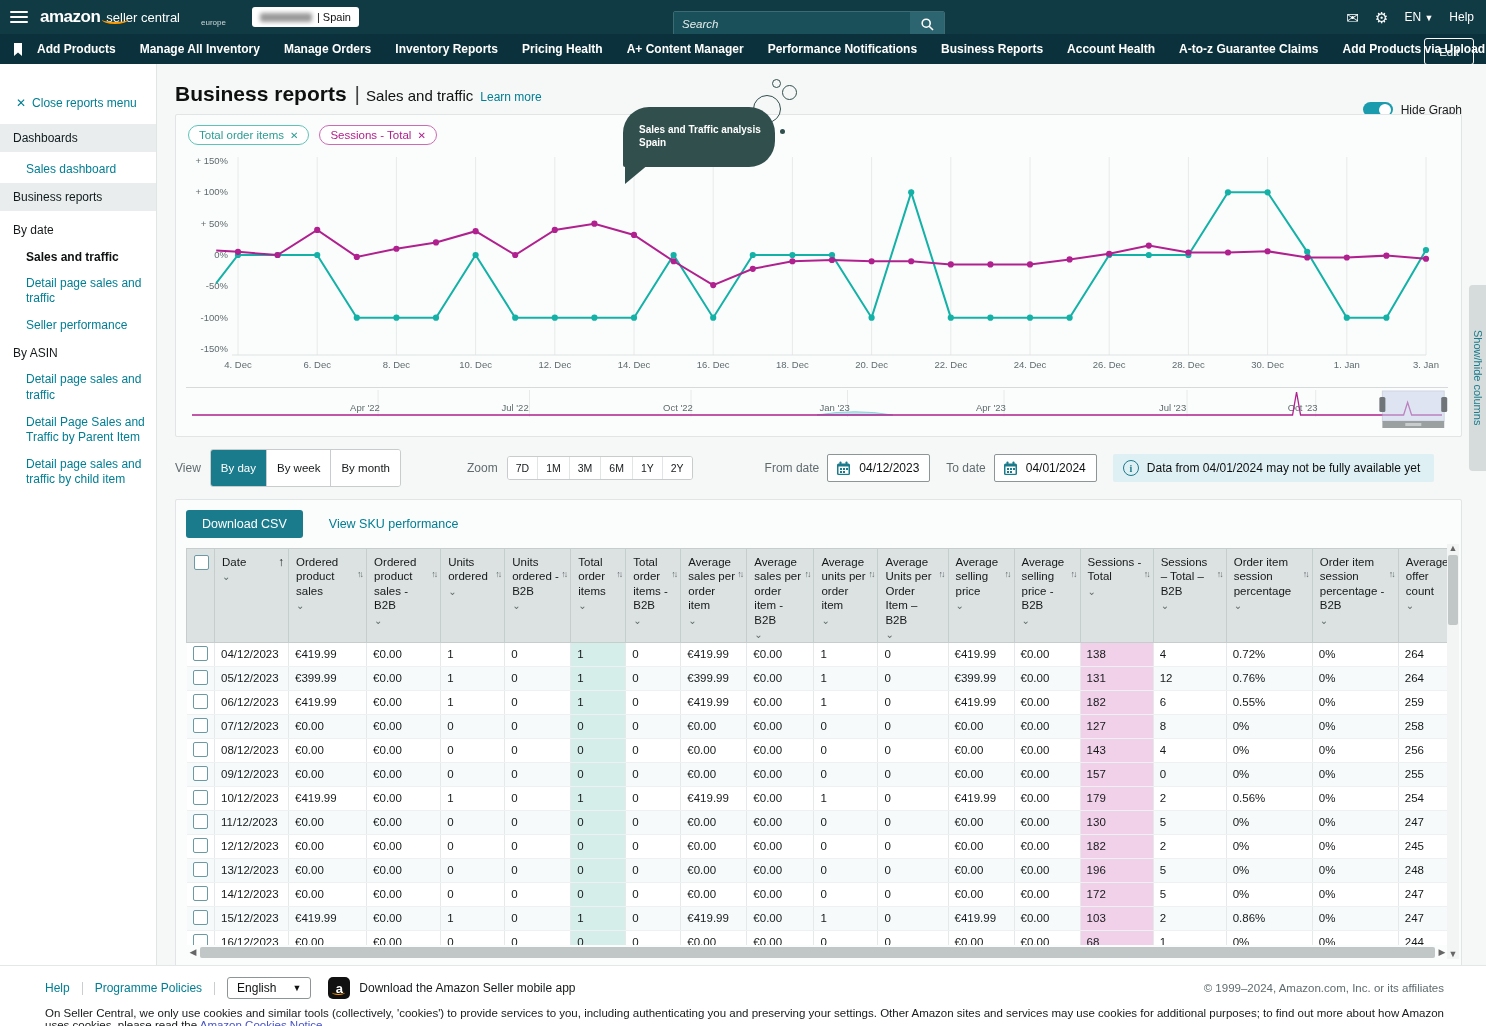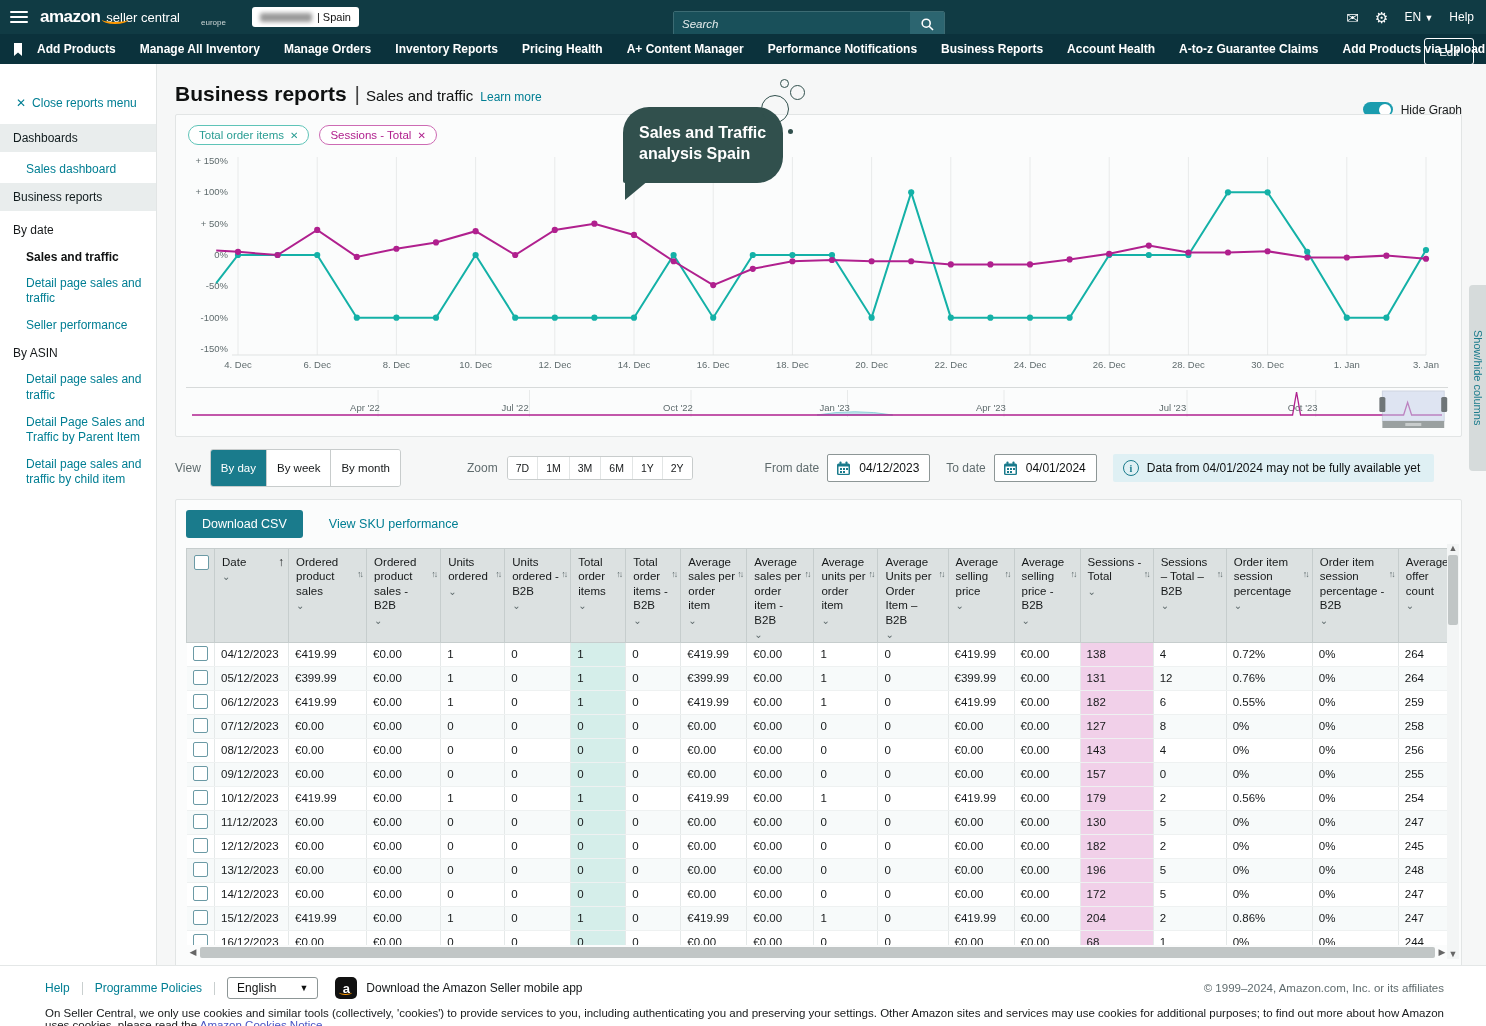--- a/index.html
+++ b/index.html
@@ -60,21 +60,21 @@
   .chip{border:1px solid;border-radius:12px;font-size:11.5px;padding:3px 10px;background:#fff;display:flex;gap:6px;align-items:center;cursor:pointer;}
   .chip .x{font-size:10px;}
   .chart-svg{display:block;}
   .grid{stroke:#e8eaea;stroke-width:1;}
   .xlab,.ylab,.ovlab{font-size:9.5px;fill:#5f6b6d;font-family:"Liberation Sans",sans-serif;}
   .xlab{text-anchor:middle;}
   .ylab{text-anchor:end;}
   .overview{border-top:1px solid #d7dada;margin-top:2px;}
 
   
-  .tooltip{position:absolute;left:447px;top:-8px;width:128px;background:#31504d;border-radius:26px;border-bottom-left-radius:2px;color:#fff;font-weight:bold;font-size:16px;line-height:1.3;padding:16px 16px 18px 16px;z-index:6;}
+  .tooltip{position:absolute;left:447px;top:-8px;width:128px;background:#31504d;border-radius:26px;border-bottom-left-radius:2px;color:#fff;font-weight:bold;font-size:10px;line-height:1.3;padding:16px 8px 18px 16px;z-index:6;}
   .tooltip:after{content:'';position:absolute;left:2px;bottom:-17px;width:0;height:0;border-top:20px solid #31504d;border-right:24px solid transparent;}
   .tt-c1{position:absolute;right:-6px;top:-12px;width:26px;height:26px;border:1.6px solid #31504d;border-radius:50%;background:transparent;}
   .tt-c2{position:absolute;right:-22px;top:-22px;width:13px;height:13px;border:1.6px solid #31504d;border-radius:50%;}
   .tt-c3{position:absolute;right:-6px;top:-28px;width:7px;height:7px;border:1.5px solid #31504d;border-radius:50%;}
   .tt-c4{position:absolute;right:-10px;top:22px;width:5px;height:5px;background:#31504d;border-radius:50%;}
 
   
   .controls{margin:12px 24px 0 19px;display:flex;align-items:center;font-size:12px;color:#5f6b6d;}
   .seg{display:flex;border:1px solid #c8cccc;border-radius:3px;overflow:hidden;margin-left:9px;}
   .seg .sbtn{padding:12px 10px;background:#fff;color:#16191a;border-right:1px solid #c8cccc;cursor:pointer;font-size:11.5px;white-space:nowrap;}
@@ -120,21 +120,21 @@
 
   
   .colstab{position:absolute;right:0;top:285px;width:17px;height:186px;background:#d6dbdb;border-radius:4px 0 0 4px;display:flex;align-items:center;justify-content:center;cursor:pointer;z-index:15;}
   .colstab span{writing-mode:vertical-rl;font-size:11px;color:#1a7b8c;}
 
   
   .footer{position:absolute;left:0;right:0;top:965px;bottom:0;background:#fff;border-top:1px solid #e4e7e7;}
   .footer-row{display:flex;align-items:center;padding:11px 42px 4px 45px;font-size:12px;}
   .f-link{color:#007e93;cursor:pointer;}
   .f-div{width:1px;height:13px;background:#c9cfcf;margin:0 12px;}
-  .lang-select{border:1px solid #8d9696;border-radius:3px;padding:3px 9px;display:flex;align-items:center;gap:23px;font-size:12px;color:#0f1111;cursor:pointer;background:#fff;}
+  .lang-select{border:1px solid #8d9696;border-radius:3px;padding:3px 9px;display:flex;align-items:center;gap:16px;font-size:12px;color:#0f1111;cursor:pointer;background:#fff;}
   .lang-select .caret{font-size:9px;}
   .app-ico{width:22px;height:22px;background:#111;border-radius:5px;color:#fff;display:flex;align-items:center;justify-content:center;font-weight:bold;font-size:13px;margin:0 9px 0 17px;position:relative;}
   .app-ico i{position:absolute;left:4px;bottom:4px;width:13px;height:4px;border:solid #f90;border-width:0 0 1.5px 0;border-radius:0 0 50% 50%;}
   .f-download{font-size:12px;color:#16191a;cursor:pointer;}
   .f-copy{margin-left:auto;color:#5f6b6d;font-size:11.5px;}
   .cookie-row{padding:4px 42px 0 45px;font-size:11.5px;color:#16191a;}
   .cookie-link{color:#4753c4;cursor:pointer;}
 </style>
 </head>
 <body>
@@ -831,21 +831,21 @@
                 <td class="">1</td>
                 <td class="">0</td>
                 <td class="hl-teal">1</td>
                 <td class="">0</td>
                 <td class="">€419.99</td>
                 <td class="">€0.00</td>
                 <td class="">1</td>
                 <td class="">0</td>
                 <td class="">€419.99</td>
                 <td class="">€0.00</td>
-                <td class="hl-pink">204</td>
+                <td class="hl-pink">103</td>
                 <td class="">2</td>
                 <td class="">0.86%</td>
                 <td class="">0%</td>
                 <td class="">247</td>
               </tr>
               <tr class="odd">
                 <td class="td-check"><span class="cb"></span></td>
                 <td class="">16/12/2023</td>
                 <td class="">€0.00</td>
                 <td class="">€0.00</td>

